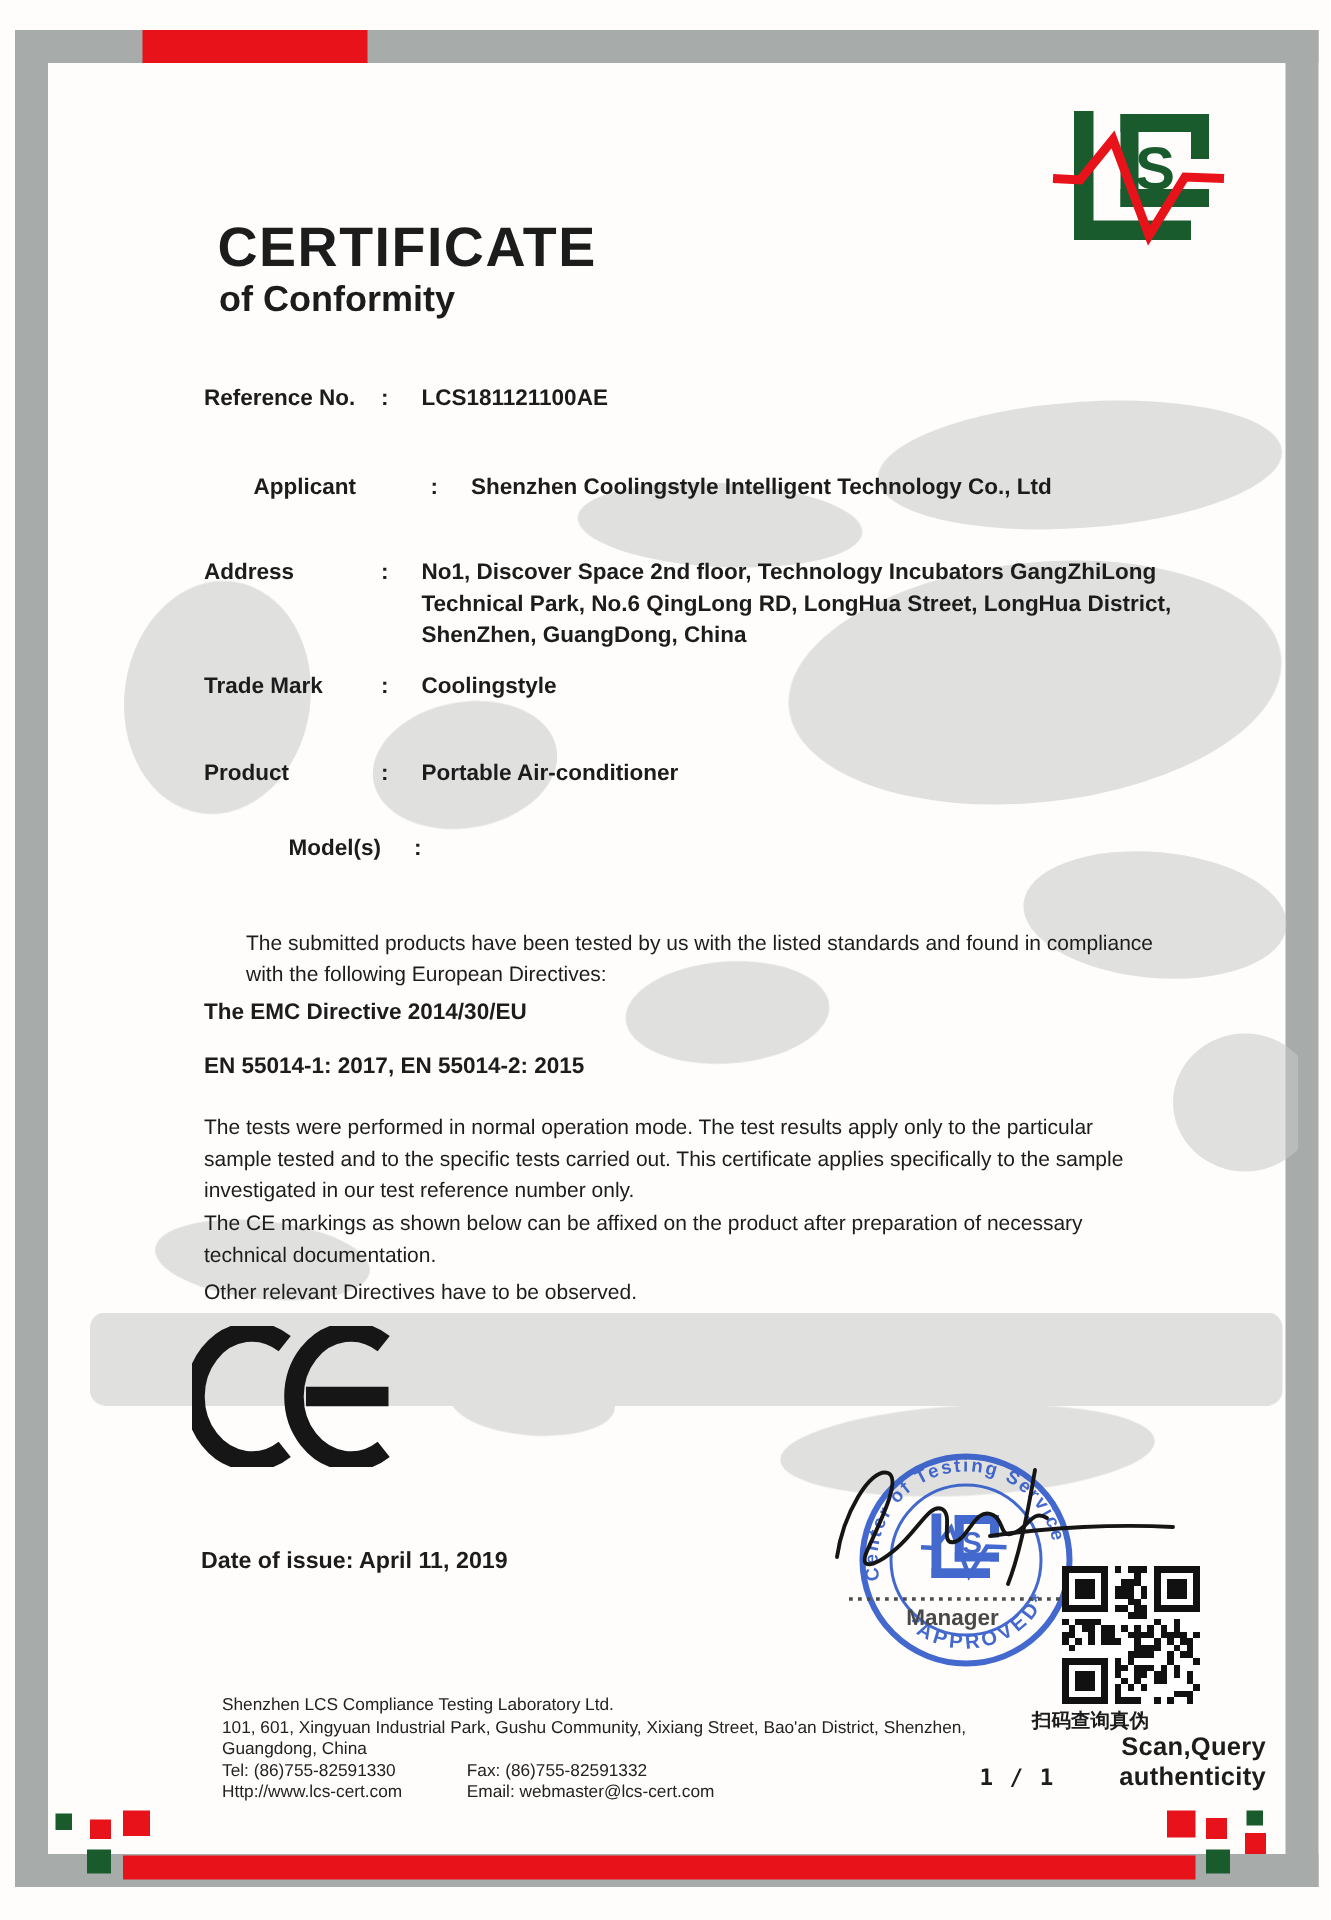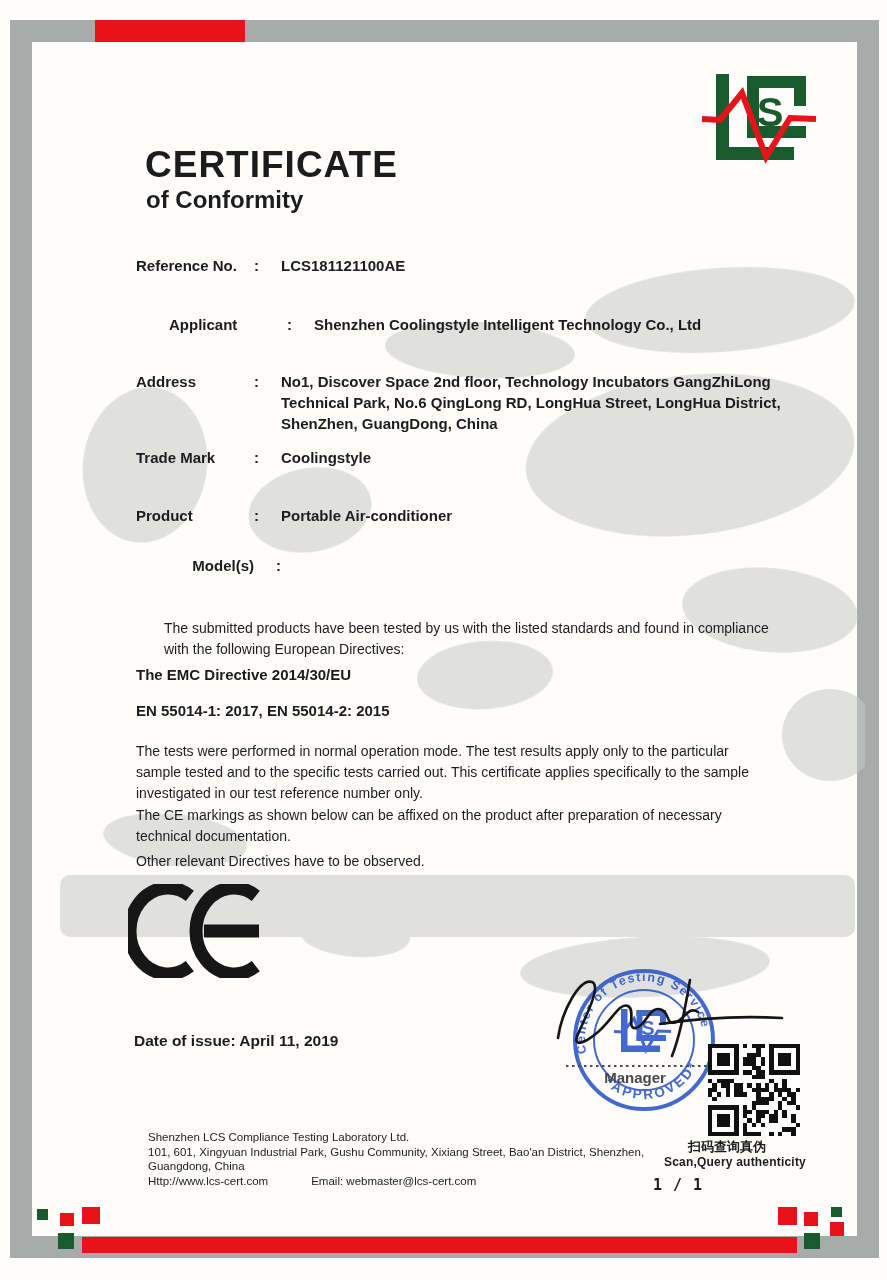--- a/index.html
+++ b/index.html
@@ -35,21 +35,21 @@
 
   
   .para{left:136px;width:720px;font-size:14px;line-height:21px;white-space:pre-line;}
   .bold{font-weight:bold;font-size:15px;}
 
   .dateline{left:134px;top:1032px;font-size:15.5px;font-weight:bold;}
 
   
   .qr-wrap{left:708px;top:1044px;width:92px;height:92px;background:#fff;}
   .qr-cn{left:688px;top:1138px;width:132px;text-align:left;font-size:13px;font-weight:bold;}
-  .qr-en{left:664px;top:1155px;width:180px;text-align:left;font-size:12px;font-weight:bold;letter-spacing:.2px;}
+  .qr-en{left:664px;top:1155px;width:180px;text-align:right;font-size:17px;font-weight:bold;letter-spacing:.2px;}
 
   
   .footer{left:148px;top:1130px;font-size:11.5px;line-height:14.5px;color:#222;}
   .footer .cols span{display:inline-block;}
   .footer .c1{width:160px;}
   .pageno{left:653px;top:1176px;font-family:"DejaVu Sans Mono",monospace;font-size:15px;font-weight:bold;letter-spacing:1px;}
 
   svg{display:block;}
 </style>
 </head>
@@ -222,19 +222,23 @@
     </svg>
   </div>
   <div class="abs qr-cn">扫码查询真伪</div>
   <div class="abs qr-en">Scan,Query authenticity</div>
 
   <div class="abs footer">
     <div>Shenzhen LCS Compliance Testing Laboratory Ltd.</div>
     <div>101, 601, Xingyuan Industrial Park, Gushu Community, Xixiang Street, Bao'an District, Shenzhen,</div>
     <div>Guangdong, China</div>
     <div class="cols">
+      <span class="c1">Tel: (86)755-82591330</span>
+      <span>Fax: (86)755-82591332</span>
+    </div>
+    <div class="cols">
       <span class="c1">Http://www.lcs-cert.com</span>
       <span>Email: webmaster@lcs-cert.com</span>
     </div>
   </div>
   <div class="abs pageno">1 / 1</div>
 
 </div>
 
 </body></html>

